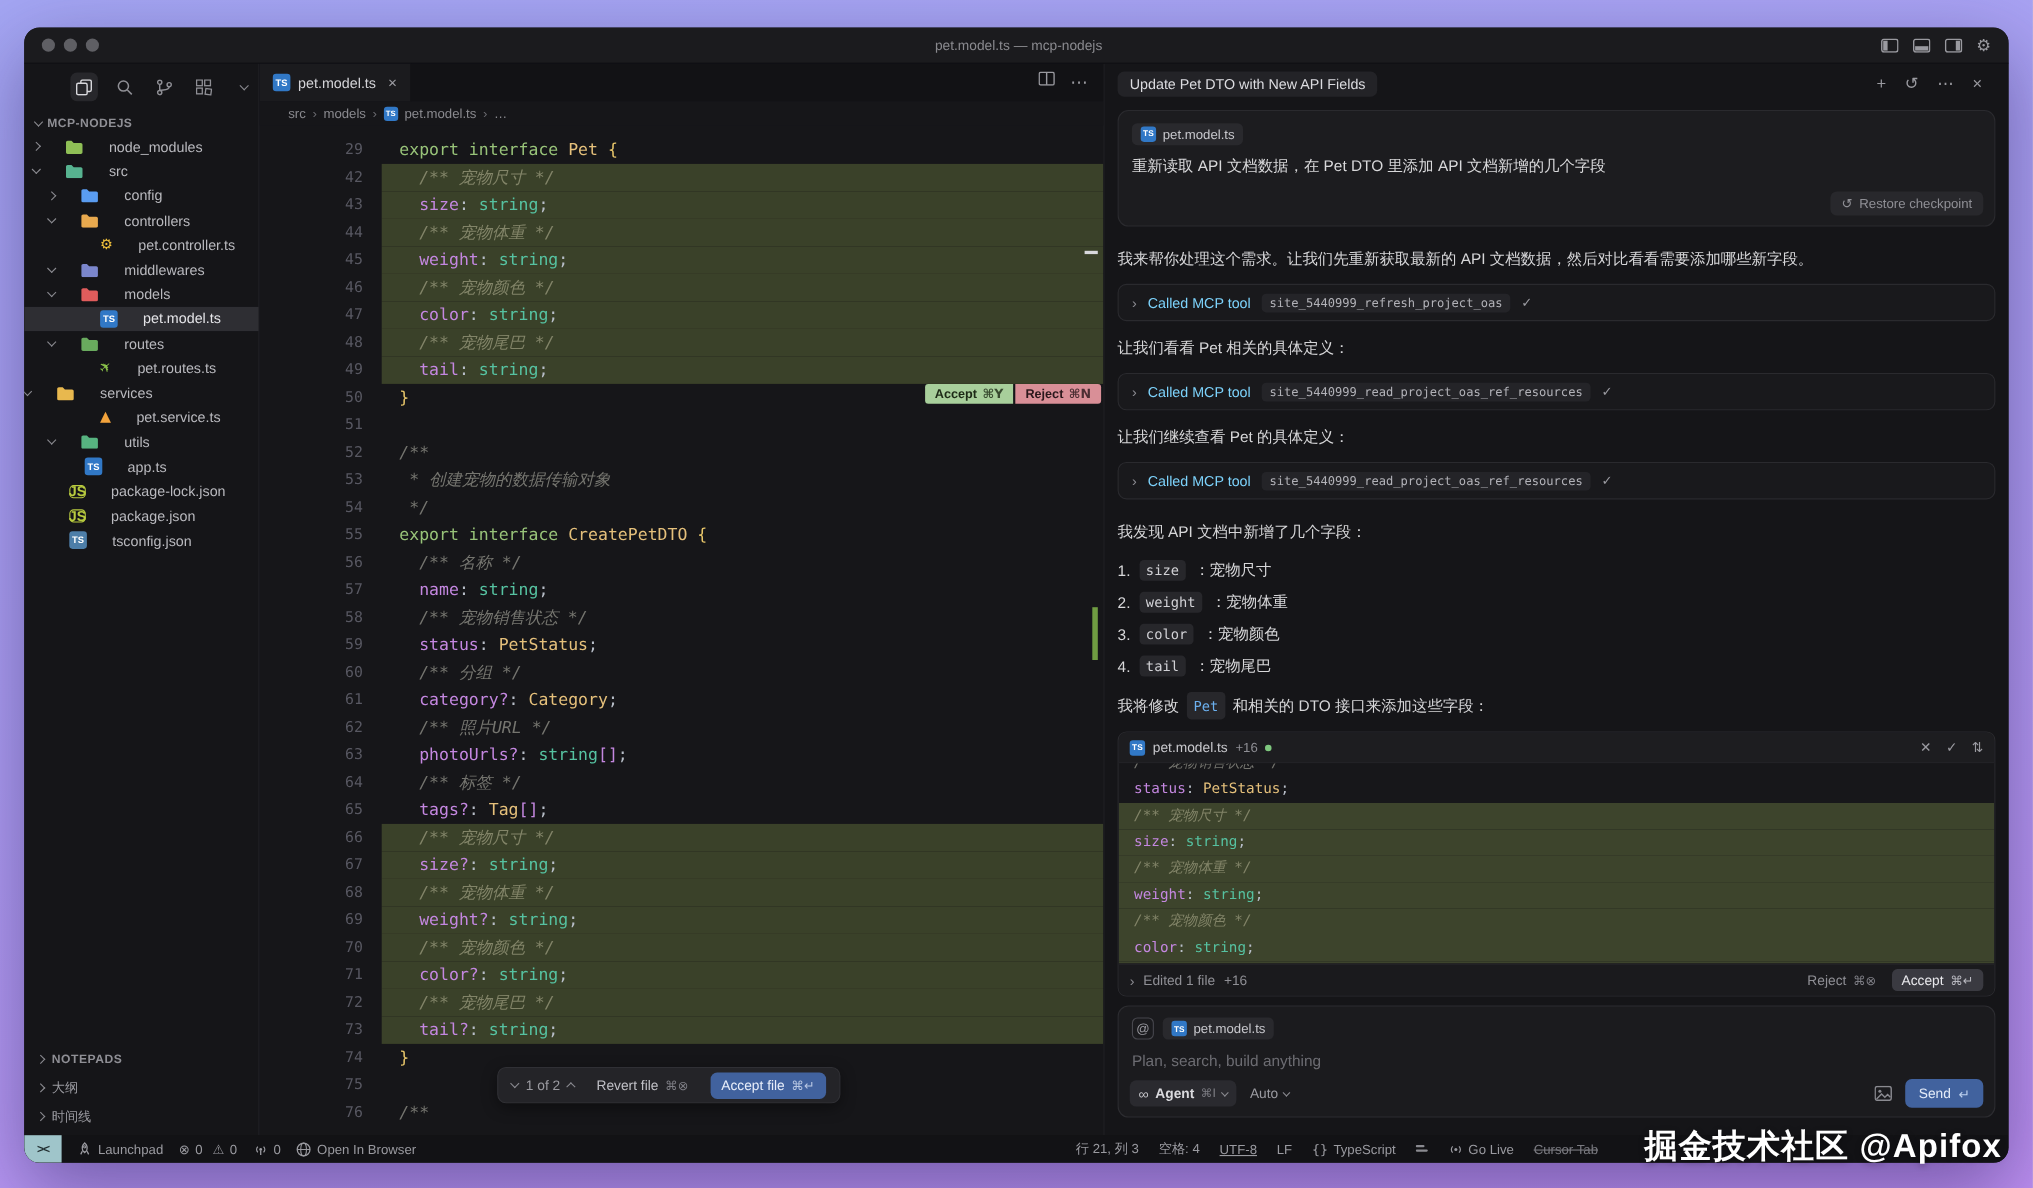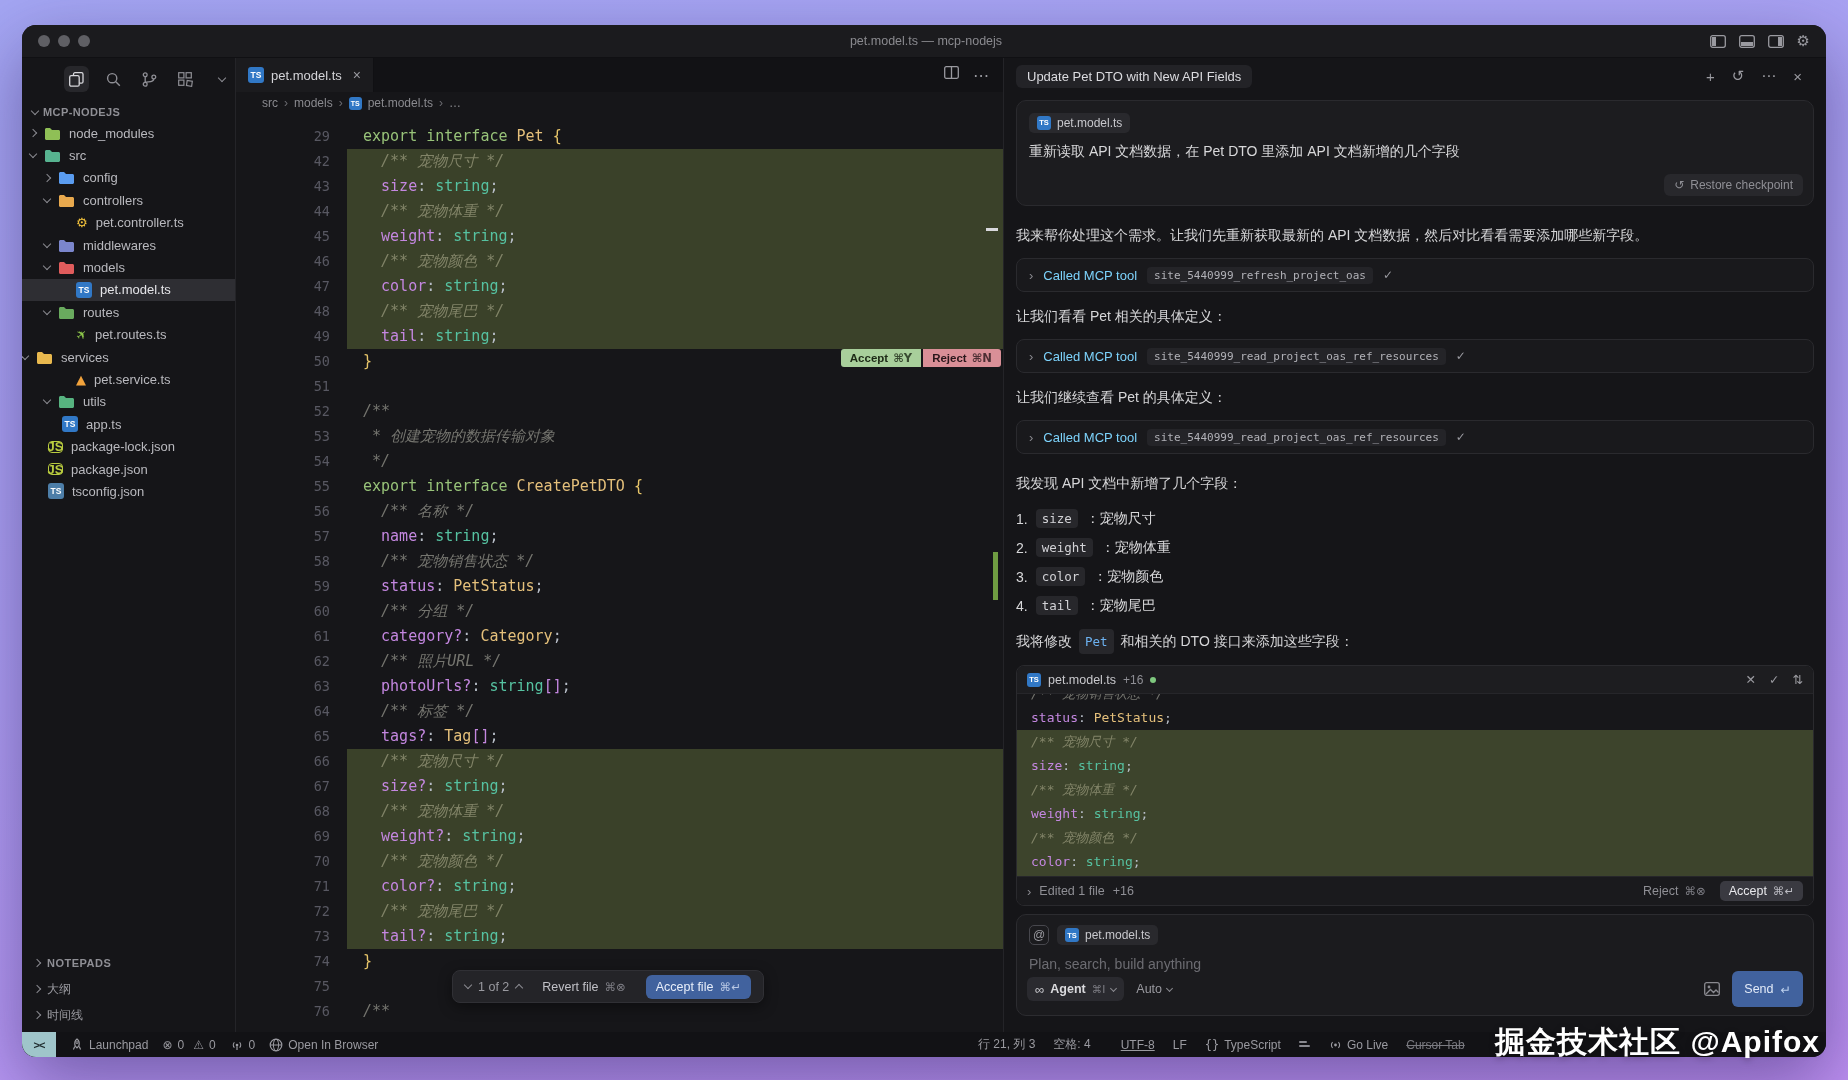--- a/index.html
+++ b/index.html
@@ -28,21 +28,21 @@
   
   .sidebar { width:214px; background:#151518; border-right:1px solid #242428; position:relative; flex:0 0 auto;}
   .activity { display:flex; align-items:center; gap:11px; padding:8px 0 6px 42px; }
   .act-btn { width:26px; height:26px; display:flex; align-items:center; justify-content:center; border-radius:6px; color:#8f8f95;}
   .act-btn.active { background:#27272b; color:#d8d8dc; }
   .tree-header { display:flex; align-items:center; gap:5px; padding:8px 0 4px 10px; font-size:11px; font-weight:700; letter-spacing:.4px; color:#8f8f95;}
   .chev { width:6px; height:6px; border-right:1.4px solid #8a8a90; border-bottom:1.4px solid #8a8a90; display:inline-block; flex:0 0 auto;}
   .chev.down { transform:rotate(45deg); margin-top:-3px;}
   .chev.right { transform:rotate(-45deg);}
   .tree { }
-  .tree-row { height:22.4px; display:flex; align-items:center; gap:8px; font-size:13px; color:#b9b9be; cursor:pointer; white-space:nowrap;}
+  .tree-row { height:22.4px; display:flex; align-items:center; gap:23px; font-size:13px; color:#b9b9be; cursor:pointer; white-space:nowrap;}
   .tree-row.selected { background:#2e2e33; color:#e4e4e8;}
   .tr-spacer { width:10px; flex:0 0 auto;}
   .ic-ts { width:16px; height:16px; background:#3178c6; border-radius:3px; color:#fff; font-size:8.5px; font-weight:700; display:inline-flex; align-items:center; justify-content:center; flex:0 0 auto;}
   .ic-ts.cfg { background:#4d7ea8; }
   .ic-js { width:15px; height:12px; border:1.5px solid #b9cc3f; color:#b9cc3f; border-radius:4px; font-size:13px; font-weight:700; display:inline-flex; align-items:center; justify-content:center; flex:0 0 auto;}
   .ic-glyph { font-size:13px; line-height:1; flex:0 0 auto; font-family:"DejaVu Sans",sans-serif;}
   .tree-sections { position:absolute; left:0; right:0; bottom:4px; }
   .sect-row { height:26px; display:flex; align-items:center; gap:7px; padding-left:12px; font-size:12px; color:#9a9aa0;}
   .sect-row.caps { font-size:11px; font-weight:700; letter-spacing:.5px; color:#8f8f95;}
 
@@ -112,21 +112,21 @@
   .input-card { margin-top:8px; height:102px; background:#1b1b1e; border:1px solid #2c2c30; border-radius:10px; padding:10px 12px; position:relative;}
   .at-btn { width:20px; height:20px; border:1px solid #47474d; border-radius:5px; color:#9a9aa0; font-size:12px; display:inline-flex; align-items:center; justify-content:center;}
   .input-row1 { display:flex; gap:8px; align-items:center;}
   .placeholder { margin-top:11px; font-size:14px; color:#6c6c72;}
   .input-bottom { position:absolute; left:10px; right:10px; bottom:8px; display:flex; align-items:center; gap:12px;}
   .agent-pill { background:#2a2a2f; border-radius:6px; height:24px; display:flex; align-items:center; gap:6px; padding:0 8px;}
   .agent-pill .inf { color:#c8c8cd; font-size:13px;}
   .agent-pill .nm { color:#dadade; font-size:12.5px; font-weight:600;}
   .auto-sel { color:#9a9aa0; font-size:12.5px; display:flex; align-items:center; gap:5px;}
   .ib-right { margin-left:auto; display:flex; align-items:center; gap:12px;}
-  .send-btn { background:#41629e; border-radius:6px; height:36px; display:flex; align-items:center; gap:7px; padding:0 12px; color:#e3ebf8; font-size:12.5px;}
+  .send-btn { background:#41629e; border-radius:6px; height:26px; display:flex; align-items:center; gap:7px; padding:0 12px; color:#e3ebf8; font-size:12.5px;}
   .mini-chev { width:5px; height:5px; border-right:1.2px solid #8a8a90; border-bottom:1.2px solid #8a8a90; transform:rotate(45deg); margin-top:-2px;}
 
   
   .statusbar { height:25px; flex:0 0 auto; background:#121215; display:flex; align-items:center; font-size:12px; color:#9a9aa0; position:relative;}
   .sb-remote { width:34px; height:25px; background:#9fc5ca; color:#1e2a2c; display:flex; align-items:center; justify-content:center; font-weight:700; font-size:11px; letter-spacing:-1px; flex:0 0 auto;}
   .sb-item { display:flex; align-items:center; gap:5px; margin-left:14px; white-space:nowrap;}
   .sb-right { position:absolute; left:956px; top:0; bottom:0; display:flex; align-items:center; gap:18px; white-space:nowrap;}
   .strike { text-decoration:line-through; color:#7a7a80;}
   .watermark { position:absolute; right:28px; top:1022px; z-index:50; font-size:30px; font-weight:700; color:#ffffff; text-shadow:0 2px 6px rgba(0,0,0,.35); letter-spacing:1px; white-space:nowrap;}
   svg.icon { display:block; }
@@ -734,21 +734,21 @@
       <span>Open In Browser</span>
     </span>
 
     <span class="sb-right">
       <span class="sb-item" style="margin-left:0;">
           <span>行 21, 列 3</span>
         </span>
       <span class="sb-item" style="margin-left:0;justify-content:flex-end;">
           <span>空格: 4</span>
         </span>
-      <span class="sb-item" style="margin-left:12px;text-decoration:underline;">
+      <span class="sb-item" style="margin-left:0;text-decoration:underline;">
           <span>UTF-8</span>
         </span>
       <span class="sb-item" style="margin-left:0;">
           <span>LF</span>
         </span>
       <span class="sb-item" style="margin-left:0;">
           <span class="mono">{}</span>
           <span>TypeScript</span>
         </span>
       <span>

